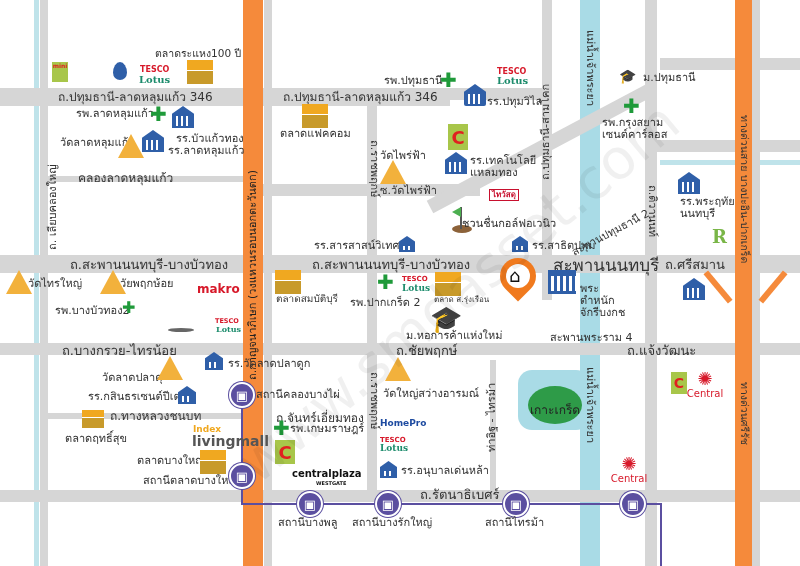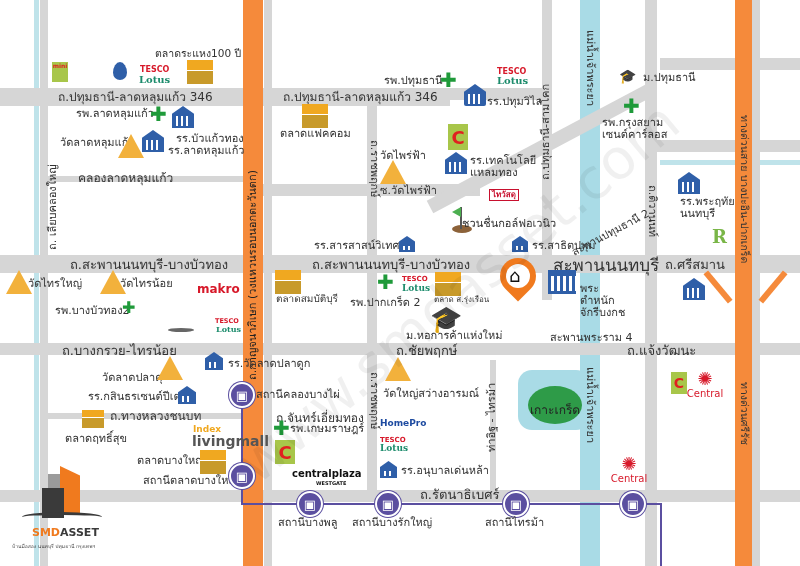--- a/index.html
+++ b/index.html
@@ -160,21 +160,21 @@
     <div style="position:absolute;left:9px;top:6px;font-size:18px;color:#111;line-height:24px">⌂</div>
   </div>
 
   <div class="icon" style="left:548px;top:270px;width:28px;height:24px;background:repeating-linear-gradient(90deg,#2f5fa8 0 3px,#fff 3px 6px);border-top:6px solid #2f5fa8;border-bottom:3px solid #2f5fa8"></div>
   <div class="lbl" style="left:580px;top:283px;width:52px;white-space:normal;line-height:1.1">พระตำหนักจักรีบงกช</div>
   <div class="icon school" style="left:683px;top:278px"></div>
 
   <div class="icon temple" style="left:6px;top:270px"></div>
   <div class="lbl" style="left:28px;top:278px">วัดไทรใหญ่</div>
   <div class="icon temple" style="left:100px;top:270px"></div>
-  <div class="lbl" style="left:120px;top:278px">วัดไทรน้อย</div>
+  <div class="lbl" style="left:120px;top:278px">วัยพฤกษ้อย</div>
   <div class="lbl" style="left:55px;top:305px">รพ.บางบัวทอง2</div>
   <div class="icon hosp" style="left:122px;top:300px;font-size:16px">✚</div>
   <div class="brand" style="left:197px;top:283px;color:#d7192a;font-size:12px">makro</div>
   <div class="brand" style="left:215px;top:318px;color:#d7192a;font-size:6.5px">TESCO</div>
   <div class="brand" style="left:216px;top:325px;color:#1b8b6b;font-size:8px;font-family:'DejaVu Serif',serif">Lotus</div>
   <div style="position:absolute;left:168px;top:328px;width:26px;height:4px;border-radius:50%;background:#666"></div>
 
   <div class="lbl" style="left:102px;top:372px">วัดลาดปลาดุ</div>
   <div class="icon temple" style="left:157px;top:356px"></div>
   <div class="icon school" style="left:205px;top:352px;width:18px;height:18px"></div>
@@ -219,23 +219,13 @@
     <span style="color:#d7192a;font-size:18px;line-height:1">✺</span>
     <span class="central">Central</span>
   </div>
   <div class="icon" style="left:617px;top:454px;width:24px;height:30px;flex-direction:column">
     <span style="color:#d7192a;font-size:18px;line-height:1">✺</span>
     <span class="central">Central</span>
   </div>
 
   <div style="position:absolute;left:180px;top:260px;font-size:56px;color:rgba(0,0,0,0.06);transform:rotate(-40deg);white-space:nowrap;pointer-events:none">www.smdasset.com</div>
 
-  <div style="position:absolute;left:10px;top:462px;width:100px;height:100px">
-    <div style="position:absolute;left:38px;top:12px;width:18px;height:40px;background:#9b9b9b"></div>
-    <div style="position:absolute;left:50px;top:4px;width:20px;height:48px;background:#f07a1e;clip-path:polygon(0 0,100% 20%,100% 100%,0 100%)"></div>
-    <div style="position:absolute;left:32px;top:26px;width:22px;height:30px;background:#3a3a3a"></div>
-    <div style="position:absolute;left:12px;top:50px;width:80px;height:10px;border-top:3px solid #3a3a3a;border-radius:50% 50% 0 0"></div>
-    <div style="position:absolute;left:22px;top:64px;font-size:11px;font-weight:bold;white-space:nowrap">
-      <span style="color:#f07a1e">SMD</span><span style="color:#3a3a3a">ASSET</span>
-    </div>
-    <div style="position:absolute;left:2px;top:80px;font-size:5px;color:#444;white-space:nowrap">บ้านมือสอง นนทบุรี ปทุมธานี กรุงเทพฯ</div>
-  </div>
 </div>
 
 </body></html>

